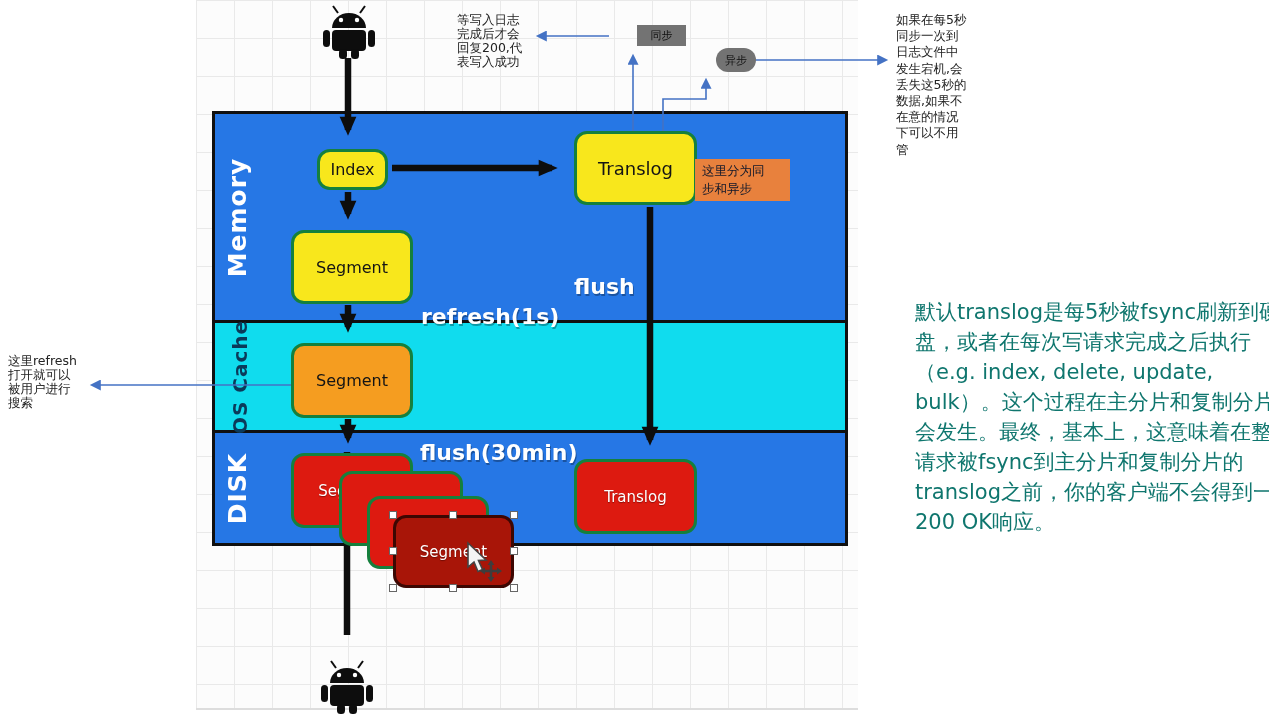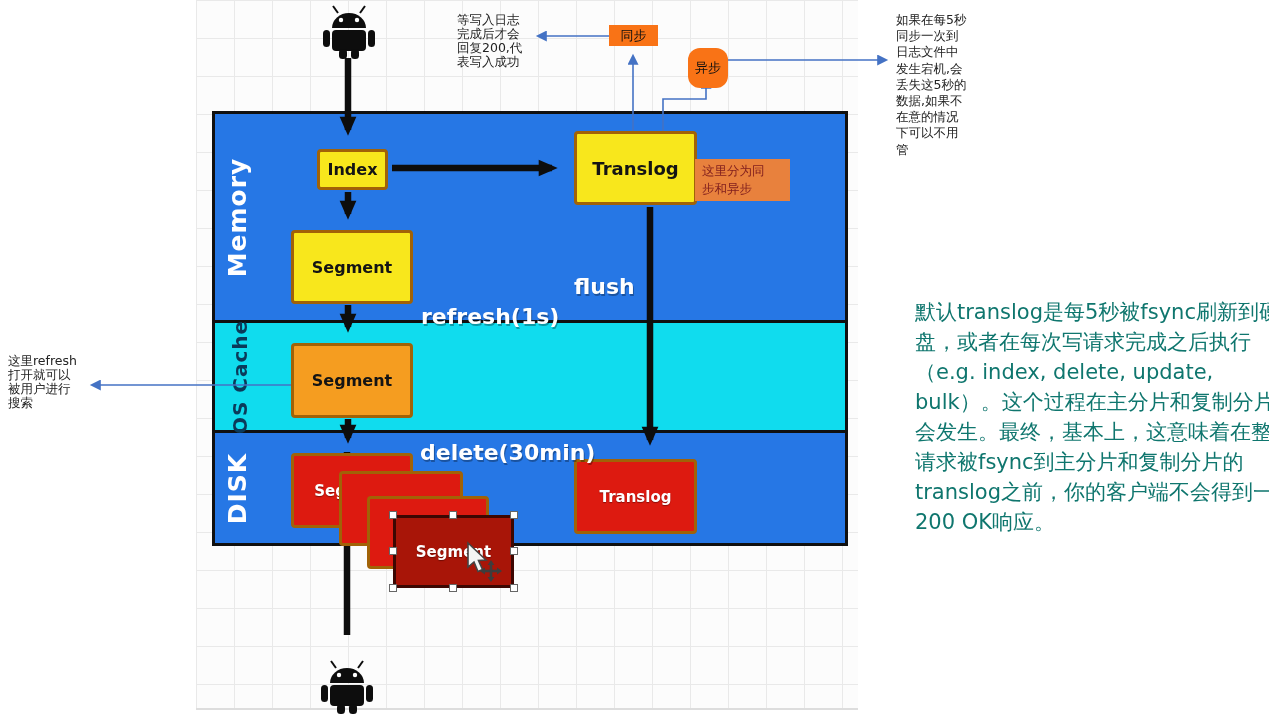--- a/index.html
+++ b/index.html
@@ -21,42 +21,42 @@
   .band-label span{transform:rotate(-90deg);white-space:nowrap;font-weight:bold;letter-spacing:1px;}
   .lbl-memory{left:212px;top:111px;height:212px;}
   .lbl-memory span{color:#fff;font-size:25px;}
   .lbl-oscache{left:214px;top:322px;height:109px;}
   .lbl-oscache span{color:#0b3a5a;font-size:20px;}
   .lbl-disk{left:212px;top:432px;height:112px;}
   .lbl-disk span{color:#fff;font-size:25px;}
   
   svg.arrows{left:0;top:0;z-index:2;pointer-events:none;}
   
-  .node{box-sizing:border-box;border:3px solid #a16207;border-radius:4px;z-index:3;
-        display:flex;align-items:center;justify-content:center;font-weight:bold;color:#141414;}
+  .node{box-sizing:border-box;border:3px solid #15803d;border-radius:13px;z-index:3;
+        display:flex;align-items:center;justify-content:center;font-weight:normal;color:#141414;}
   .yellow{background:#f8e71c;}
   .orange{background:#f59d20;}
   .red{background:#dd1a10;color:#fff;text-shadow:0 1px 1px rgba(60,0,0,.5);}
   .darkred{background:#a81508;border-color:#3d0702;color:#fff;text-shadow:0 1px 1px rgba(60,0,0,.5);}
   .n-index{left:317px;top:149px;width:71px;height:41px;font-size:16px;}
   .n-translog-mem{left:574px;top:131px;width:123px;height:74px;font-size:18px;}
   .n-seg-mem{left:291px;top:230px;width:122px;height:74px;font-size:16px;}
   .n-seg-os{left:291px;top:343px;width:122px;height:75px;font-size:16px;}
   .n-seg-d1{left:291px;top:453px;width:122px;height:75px;font-size:15px;}
   .n-seg-d2{left:339px;top:471px;width:124px;height:75px;}
   .n-seg-d3{left:367px;top:496px;width:122px;height:73px;}
   .n-seg-sel{left:393px;top:515px;width:121px;height:73px;font-size:15px;z-index:4;}
   .n-translog-disk{left:574px;top:459px;width:123px;height:75px;font-size:15px;}
   
-  .tag{background:#f97316;color:#101010;display:flex;align-items:center;justify-content:center;
-       font-size:13px;z-index:4;}
+  .tag{background:#737373;color:#101010;display:flex;align-items:center;justify-content:center;
+       font-size:11px;z-index:4;margin-left:28px;}
   .tag-sync{left:609px;top:25px;width:49px;height:21px;}
-  .tag-async{left:688px;top:48px;width:40px;height:40px;border-radius:12px;}
-  
-  .note{left:695px;top:159px;width:95px;height:42px;background:#e8813d;color:#7f1d1d;
+  .tag-async{left:688px;top:48px;width:40px;height:24px;border-radius:12px;}
+  
+  .note{left:695px;top:159px;width:95px;height:42px;background:#e8813d;color:#0f172a;
         font-size:12.5px;line-height:18px;padding:3px 0 0 7px;box-sizing:border-box;
         white-space:pre-line;z-index:3;}
   
   .ann{font-size:12.5px;line-height:14px;color:#222;white-space:pre-line;z-index:4;}
   .ann-topleft{left:457px;top:13px;}
   .ann-topright{left:896px;top:12px;line-height:16.2px;}
   .ann-left{left:8px;top:354px;}
   
   .paragraph{left:886px;top:297px;width:382px;font-size:21px;line-height:30px;color:#0f766e;z-index:4;margin-left:29px;}
   
@@ -129,21 +129,21 @@
 <div class="abs node red n-seg-d2"></div>
 <div class="abs node red n-seg-d3"></div>
 <div class="abs node darkred n-seg-sel">Segment</div>
 <div class="abs node red n-translog-disk">Translog</div>
 
 <div class="abs tag tag-sync">同步</div>
 <div class="abs tag tag-async">异步</div>
 
 <div class="abs wlabel wl-refresh">refresh(1s)</div>
 <div class="abs wlabel wl-flush">flush</div>
-<div class="abs wlabel wl-flush30">delete(30min)</div>
+<div class="abs wlabel wl-flush30">flush(30min)</div>
 
 <div class="abs ann ann-topleft">等写入日志
 完成后才会
 回复200,代
 表写入成功</div>
 <div class="abs ann ann-topright">如果在每5秒
 同步一次到
 日志文件中
 发生宕机,会
 丢失这5秒的

